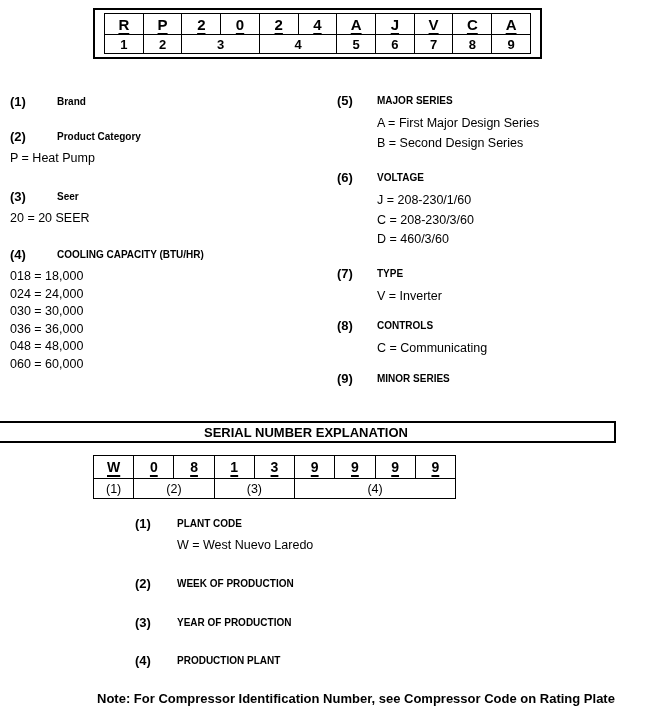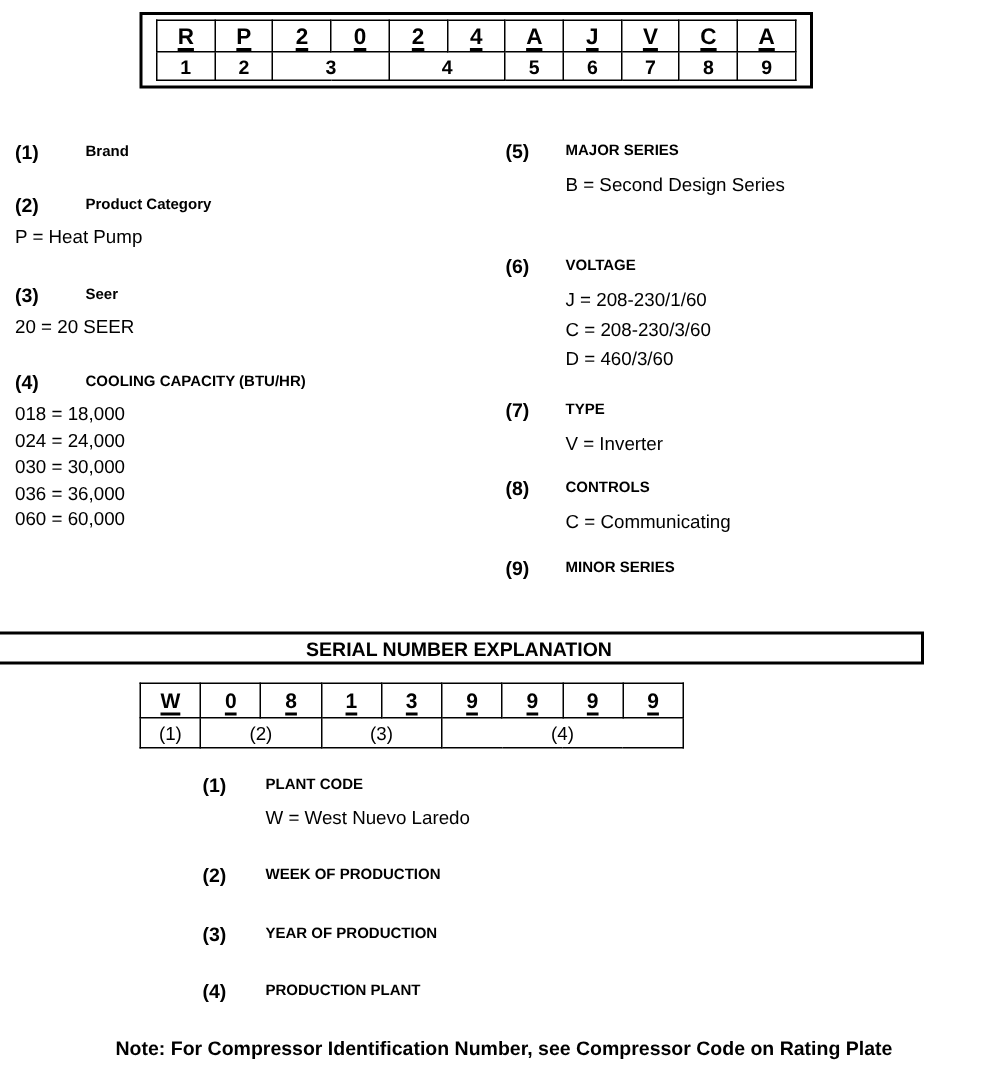--- a/index.html
+++ b/index.html
@@ -32,21 +32,21 @@
   .leftcol{left:10px;}
   .leftcol .num{width:47px;}
   .leftcol .lines{line-height:17.5px;}
   .rightcol{left:337px;}
   .rightcol .num{width:40px;}
   .rightcol .lines{margin-left:40px;line-height:19.5px;}
   .serialitem{left:135px;}
   .serialitem .num{width:42px;}
   .serialitem .lines{margin-left:42px;line-height:17.5px;}
 
-  .note{position:absolute;left:77px;top:691px;font-weight:bold;font-size:13px;white-space:nowrap;}
+  .note{position:absolute;left:97px;top:691px;font-weight:bold;font-size:13px;white-space:nowrap;}
 </style>
 </head>
 <body>
 
 <div class="page">
 
   <div class="model-box">
     <table class="tbl model-tbl">
       <tbody>
           <tr class="codes-row">
@@ -107,30 +107,32 @@
   <div class="item leftcol" style="top:246px">
     <div class="head">
       <span class="num">(4)</span>
       <span class="title">COOLING CAPACITY (BTU/HR)</span>
     </div>
     <div class="lines">
       <div class="line">018 = 18,000</div>
       <div class="line">024 = 24,000</div>
       <div class="line">030 = 30,000</div>
       <div class="line">036 = 36,000</div>
+      <div class="line">048 = 48,000</div>
       <div class="line">060 = 60,000</div>
     </div>
   </div>
 
   <div class="item rightcol" style="top:92px">
     <div class="head">
       <span class="num">(5)</span>
       <span class="title">MAJOR SERIES</span>
     </div>
     <div class="lines">
+      <div class="line">A = First Major Design Series</div>
       <div class="line">B = Second Design Series</div>
     </div>
   </div>
 
   <div class="item rightcol" style="top:169px">
     <div class="head">
       <span class="num">(6)</span>
       <span class="title">VOLTAGE</span>
     </div>
     <div class="lines">

